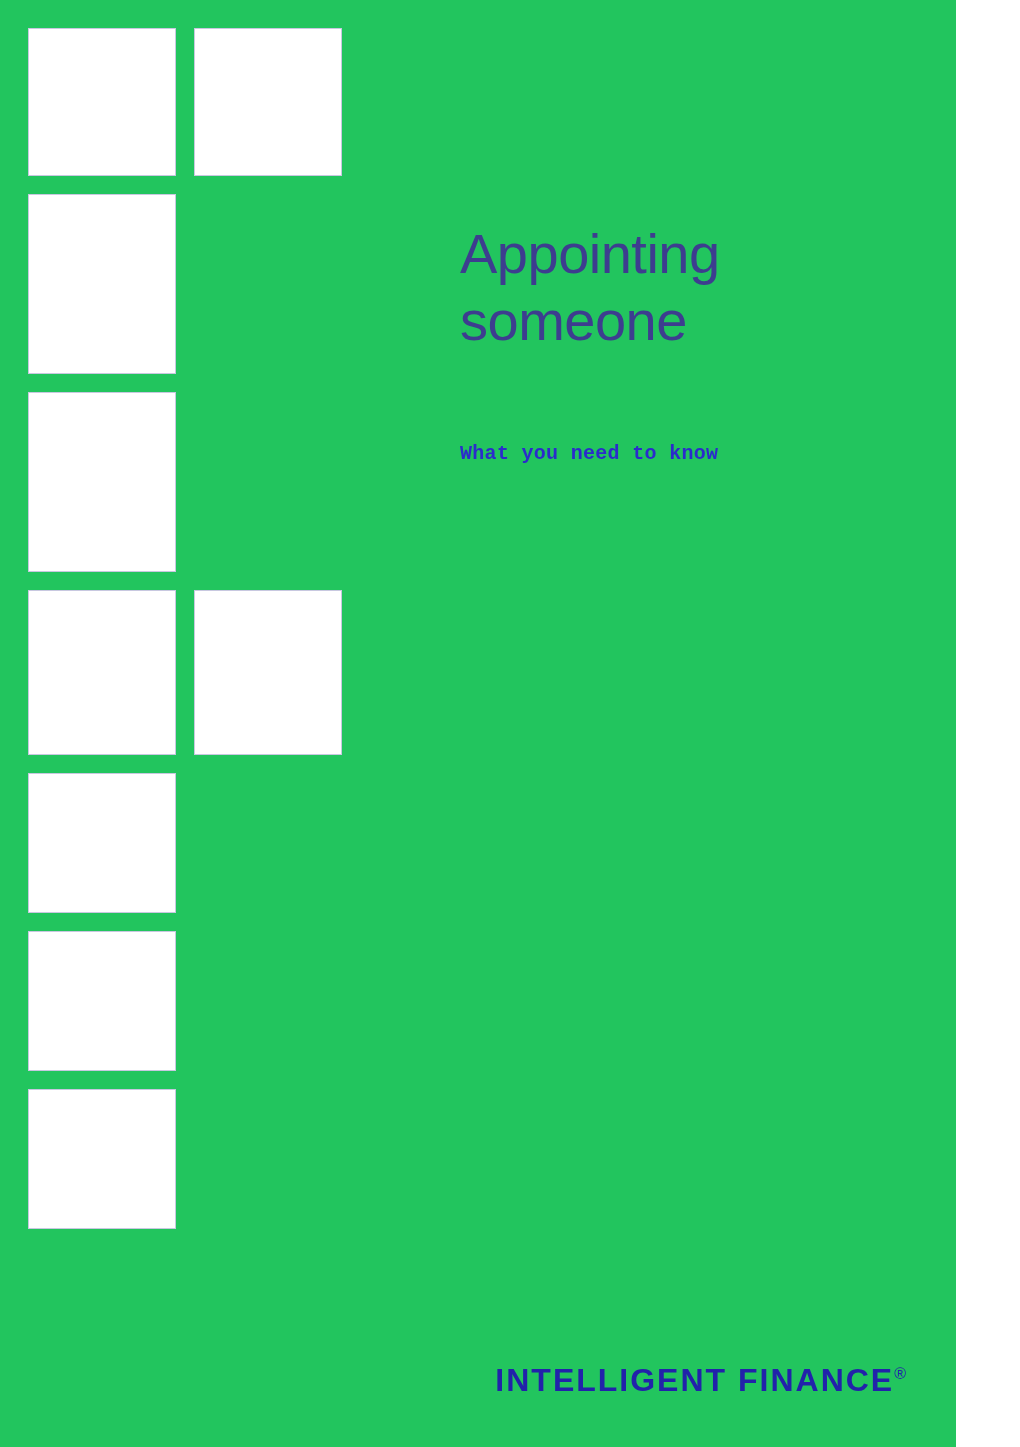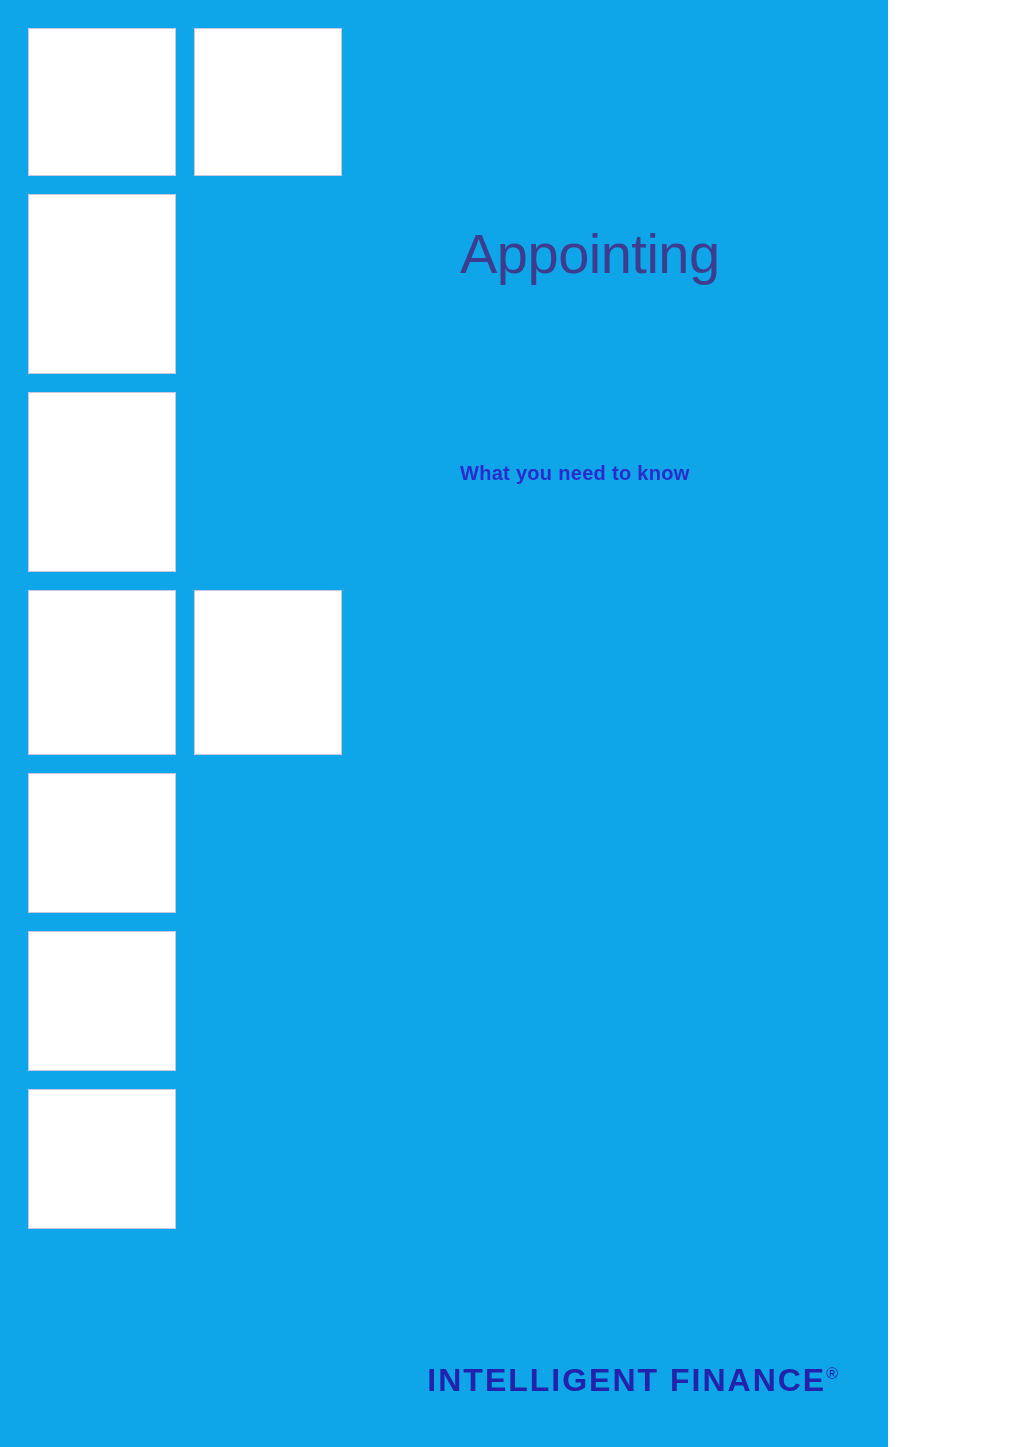--- a/index.html
+++ b/index.html
@@ -11,23 +11,23 @@
     body {
       width: 1020px;
       height: 1447px;
       background: #ffffff;
       font-family: Arial, sans-serif;
       position: relative;
       overflow: hidden;
     }
 
     .page {
-      width: 888px;
+      width: 956px;
       height: 1447px;
-      background: #0ea5e9;
+      background: #22c55e;
       position: relative;
     }
 
     
     .grid-container {
       position: absolute;
       left: 28px;
       top: 28px;
       width: 320px;
     }
@@ -105,26 +105,26 @@
     .title-text {
       font-size: 56px;
       font-weight: 300;
       color: #3d3d8f;
       line-height: 1.2;
       font-family: Arial, Helvetica, sans-serif;
       letter-spacing: -0.5px;
     }
 
     .subtitle-text {
-      margin-top: 40px;
+      margin-top: 20px;
       font-size: 20px;
       font-weight: 700;
       color: #2b2bcc;
       letter-spacing: 0.3px;
-      font-family: Liberation Sans, sans-serif;
+      font-family: Liberation Mono, monospace;
     }
 
     
     .logo-area {
       position: absolute;
       bottom: 48px;
       right: 48px;
       text-align: right;
     }
 
@@ -178,21 +178,21 @@
 
     <div class="row row-7">
       <div class="rect rect-a"></div>
     </div>
 
   </div>
 
   <div class="main-text">
     <div class="title-text">
       <span>Appointing</span><br>
-      <br>
+      <span>someone</span><br>
       <br>
     </div>
     <div class="subtitle-text">What you need to know</div>
   </div>
 
   <div class="logo-area">
     <span class="logo-text">
       <span>INTELLIGENT FINANCE</span><span class="logo-registered">®</span>
     </span>
   </div>

